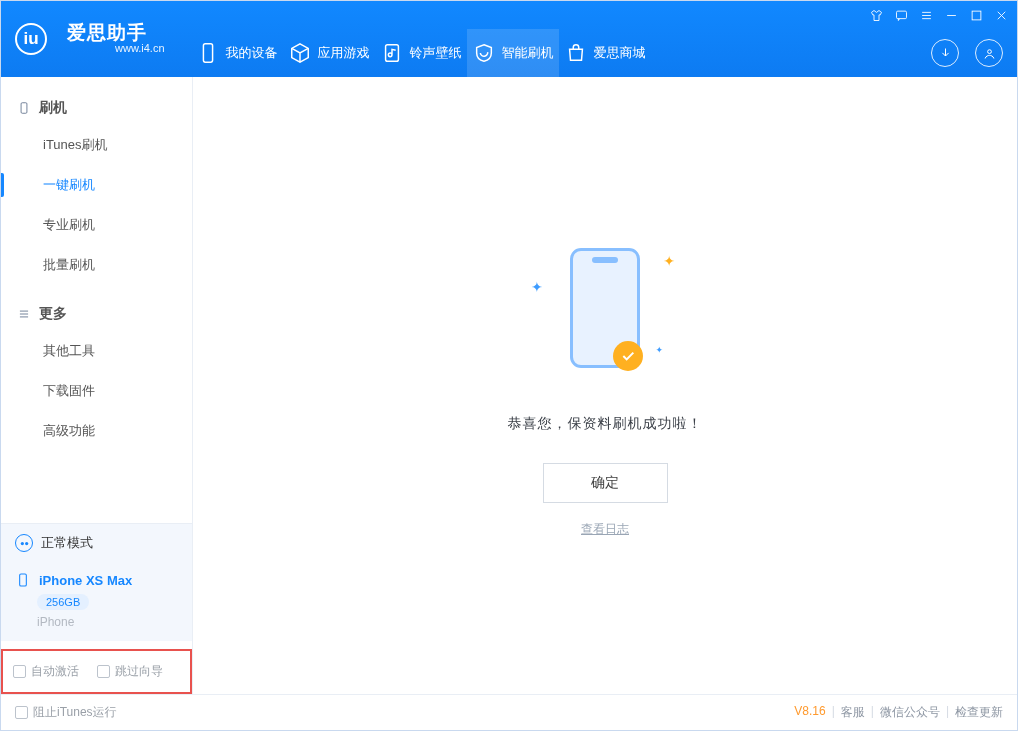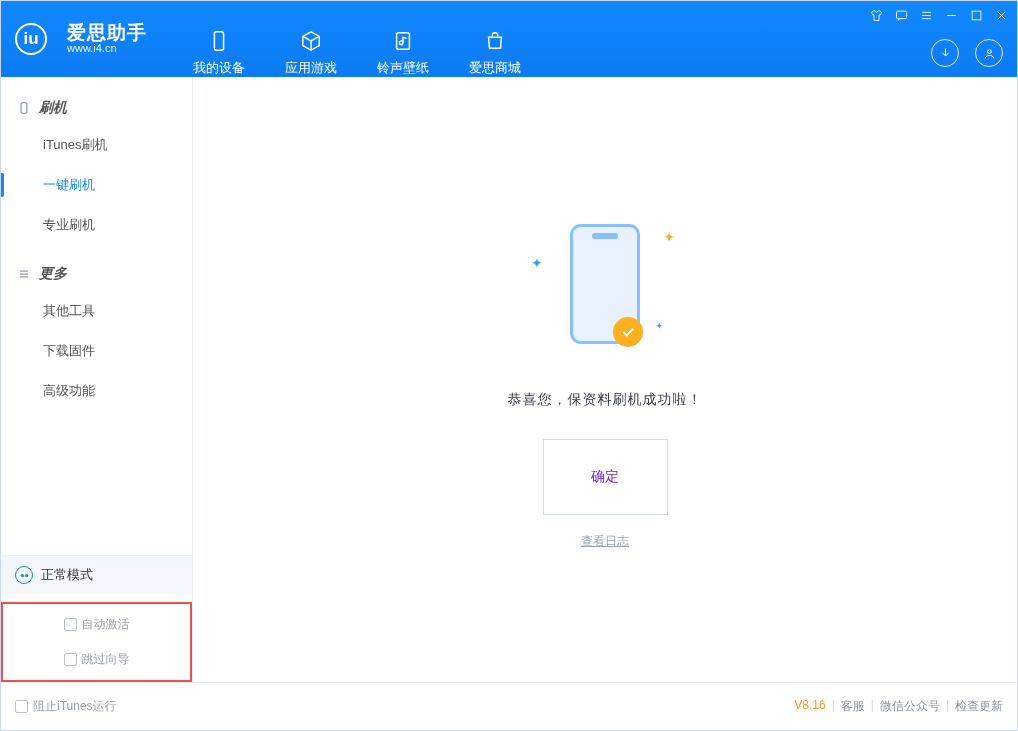--- a/index.html
+++ b/index.html
@@ -5,73 +5,73 @@
 * { margin: 0; padding: 0; box-sizing: border-box; }
 html, body { width: 1018px; height: 731px; font-family: "Microsoft YaHei", Arial, sans-serif; font-size: 13px; color: #333; }
 .app { width: 1018px; height: 731px; background: #fff; border: 1px solid #c9d9ef; display: flex; flex-direction: column; }
 
 
 .header { height: 76px; background: linear-gradient(180deg,#1188ff 0%,#0d7bf2 100%); display: flex; align-items: stretch; color: #fff; position: relative; }
 .logo-block { display: flex; align-items: center; padding: 12px 14px; gap: 20px; }
 .logo-icon { width: 32px; height: 32px; border-radius: 50%; border: 2px solid #fff; display: flex; align-items: center; justify-content: center; font-weight: bold; font-size: 17px; color:#fff; }
 .logo-text { display: flex; flex-direction: column; line-height: 1.08; }
 .logo-text .t1 { font-size: 19px; font-weight: 700; letter-spacing: 1px; }
-.logo-text .t2 { font-size: 11px; opacity: .9; }
+.logo-text .t2 { font-size: 11px; opacity: .9; margin-left: 48px; }
 
 .tabs { display: flex; height: 100%; margin-left: 12px; }
-.tab { width: 92px; display: flex; flex-direction: column; align-items: center; justify-content: center; gap: 6px; cursor: pointer; color: #fff; font-size: 13px; position: relative; margin-top: 28px; }
+.tab { width: 92px; display: flex; align-items: center; justify-content: center; gap: 6px; cursor: pointer; color: #fff; font-size: 13px; position: relative; margin-top: 28px; }
 .tab.active { background: rgba(255,255,255,0.14); }
 .tab-icon { width: 24px; height: 24px; display:flex; align-items:center; justify-content:center; }
 .tab-icon svg { width: 22px; height: 22px; fill: none; stroke: #fff; stroke-width: 1.6; }
 
 .win-ctrls { position: absolute; right: 8px; top: 6px; display: flex; gap: 9px; align-items: center; }
 .win-btn { width: 16px; height: 16px; cursor: pointer; display:flex; align-items:center; justify-content:center; }
 .win-btn svg { width: 15px; height: 15px; stroke: #fff; fill: none; stroke-width: 1.4; }
 
 .hdr-right { position: absolute; right: 14px; bottom: 10px; display: flex; gap: 16px; }
 .circ-btn { width: 28px; height: 28px; border-radius: 50%; border: 1.5px solid rgba(255,255,255,.85); display:flex; align-items:center; justify-content:center; cursor:pointer; }
 .circ-btn svg { width:15px; height:15px; stroke:#fff; fill:none; stroke-width:1.6; }
 
 
 .body { flex: 1; display: flex; min-height: 0; }
 .sidebar { width: 192px; border-right: 1px solid #e9eef5; background:#fff; display:flex; flex-direction:column; }
 .sb-content { flex:1; overflow:auto; padding-top:14px; }
-.sb-group-hdr { display:flex; align-items:center; gap:8px; padding: 8px 16px; color:#555; font-size:14px; font-weight:600;font-style:italic; }
+.sb-group-hdr { display:flex; align-items:center; gap:8px; padding: 8px 16px; color:#555; font-size:14px; font-weight:600; }
 .sb-group-hdr svg { width:14px; height:14px; stroke:#6a7b93; fill:none; stroke-width:1.6; }
 .sb-item { padding: 11px 0 11px 42px; cursor:pointer; color:#555; font-size:13px; }
 .sb-item.active { color:#1687ff; position:relative; }
 .sb-item.active::before { content:""; position:absolute; left:0; top:8px; bottom:8px; width:3px; background:#1687ff; border-radius:0 2px 2px 0; }
 
 .sb-bottom { border-top:1px solid #e9eef5; }
 .mode-row { background:#f3f7fd; display:flex; align-items:center; gap:8px; padding:10px 14px; }
 .mode-row .mode-ic { width:18px; height:18px; border-radius:50%; border:1.5px solid #1687ff; display:flex; align-items:center; justify-content:center; }
 .mode-row .mode-ic svg { width:13px; height:13px; fill:#1687ff; }
 .device-row { background:#f3f7fd; padding:10px 14px 12px; }
 .dev-top { display:flex; align-items:center; gap:8px; color:#1687ff; font-weight:600; font-size:13px; }
 .dev-top svg { width:16px; height:16px; fill:none; stroke:#1687ff; stroke-width:1.6; }
 .badge { display:inline-block; background:#e4f0ff; color:#1687ff; font-size:11px; padding:2px 9px; border-radius:10px; margin-top:6px; margin-left:22px; }
 .device-sub { color:#b3b9c2; font-size:12px; margin-top:5px; margin-left:22px; }
 
-.check-row { border:2px solid #e8524e; margin:8px 0 0; padding:12px 10px; display:flex; gap:18px; align-items:center;flex-direction:column; }
+.check-row { border:2px solid #e8524e; margin:8px 0 0; padding:12px 10px; display:flex; gap:18px; align-items:center; }
 .checkbox { display:flex; align-items:center; gap:5px; color:#9aa0a8; font-size:12px; cursor:pointer; }
 .cb { width:13px; height:13px; border:1px solid #bcc3cc; border-radius:2px; }
 
 .main { flex:1; background:#fff; display:flex; flex-direction:column; align-items:center; justify-content:center; color:#333; }
 .phone-illus { width:200px; height:150px; position:relative; display:flex; align-items:center; justify-content:center; }
 .phone { width:70px; height:120px; border:3px solid #88bfff; border-radius:11px; background:#e8f2ff; position:relative; }
 .phone::before { content:""; position:absolute; top:6px; left:50%; transform:translateX(-50%); width:26px; height:6px; background:#88bfff; border-radius:3px; }
 .chk-badge { position:absolute; right:62px; bottom:12px; width:30px; height:30px; border-radius:50%; background:#ffb020; display:flex; align-items:center; justify-content:center; }
 .chk-badge svg { width:16px; height:16px; stroke:#fff; stroke-width:3; fill:none; }
 .sparkle { position:absolute; font-size:14px; color:#3e9cff; }
 .success-msg { font-size:14px; color:#3a3f47; margin-top:32px; letter-spacing:1px; }
-.ok-btn { margin-top:30px; min-width:125px; padding:28px 0; text-align:center; border:1px solid #d5dbe3; background:#fff; color:#6d28d9; font-size:14px; cursor:pointer; }
+.ok-btn { margin-top:30px; min-width:125px; padding:10px 0; text-align:center; border:1px solid #d5dbe3; background:#fff; color:#404040; font-size:14px; cursor:pointer; }
 .log-link { margin-top:18px; color:#9aa6b5; font-size:12px; text-decoration:underline; cursor:pointer; }
 
 
-.status { height:48px; border-top:1px solid #e9eef5; background:#fff; display:flex; align-items:center; padding:0 14px; font-size:12px; color:#8d96a3; }
+.status { height:36px; border-top:1px solid #e9eef5; background:#fff; display:flex; align-items:center; padding:0 14px; font-size:12px; color:#8d96a3; }
 .status .left { display:flex; align-items:center; gap:6px; }
 .status .right { margin-left:auto; display:flex; gap:6px; }
 .status .ver { color:#ff9a2e; }
 .status .sep { color:#d5dbe3; }
 .status a { color:#8d96a3; text-decoration:none; }
 </style>
 </head>
 <body>
 
 <div class="app">
@@ -105,20 +105,29 @@
       </div>
       <div class="tab">
         <span class="tab-icon">
             <svg viewBox="0 0 24 24">
               <rect x="5" y="3" width="14" height="18" rx="2"></rect>
               <path d="M10 16a2 2 0 100-4 2 2 0 000 4zM12 14V8l4 1"></path>
             </svg>
           </span>
         <span>铃声壁纸</span>
       </div>
+      <div class="tab active">
+        <span class="tab-icon">
+            <svg viewBox="0 0 24 24">
+              <path d="M12 3l8 3v6c0 5-3.5 8-8 9-4.5-1-8-4-8-9V6z"></path>
+              <path d="M8 12a4 4 0 108-1"></path>
+            </svg>
+          </span>
+        <span>智能刷机</span>
+      </div>
       <div class="tab">
         <span class="tab-icon">
             <svg viewBox="0 0 24 24">
               <path d="M5 8h14l-1 12H6z"></path>
               <path d="M9 8V6a3 3 0 016 0v2"></path>
             </svg>
           </span>
         <span>爱思商城</span>
       </div>
     </div>
@@ -178,20 +187,21 @@
 
         <div class="sb-group-hdr">
           <svg viewBox="0 0 24 24">
               <rect x="7" y="3" width="10" height="18" rx="2"></rect>
             </svg>
           <span>刷机</span>
         </div>
         <div class="sb-item">iTunes刷机</div>
         <div class="sb-item active">一键刷机</div>
         <div class="sb-item">专业刷机</div>
+        <div class="sb-item">批量刷机</div>
 
         <div class="sb-group-hdr" style="margin-top:12px">
           <svg viewBox="0 0 24 24">
               <path d="M5 7h14M5 12h14M5 17h14"></path>
             </svg>
           <span>更多</span>
         </div>
         <div class="sb-item">其他工具</div>
         <div class="sb-item">下载固件</div>
         <div class="sb-item">高级功能</div>
@@ -200,20 +210,30 @@
       <div class="sb-bottom">
         <div class="mode-row">
           <span class="mode-ic">
               <svg viewBox="0 0 24 24">
                 <circle cx="8" cy="12" r="3"></circle>
                 <circle cx="16" cy="12" r="3"></circle>
               </svg>
             </span>
           <span>正常模式</span>
         </div>
+        <div class="device-row">
+          <div class="dev-top">
+            <svg viewBox="0 0 24 24">
+                <rect x="7" y="3" width="10" height="18" rx="2"></rect>
+              </svg>
+            <span>iPhone XS Max</span>
+          </div>
+          <span class="badge">256GB</span>
+          <div class="device-sub">iPhone</div>
+        </div>
         <div class="check-row">
           <label class="checkbox">
             <span class="cb"></span>
             <span>自动激活</span>
           </label>
           <label class="checkbox">
             <span class="cb"></span>
             <span>跳过向导</span>
           </label>
         </div>

